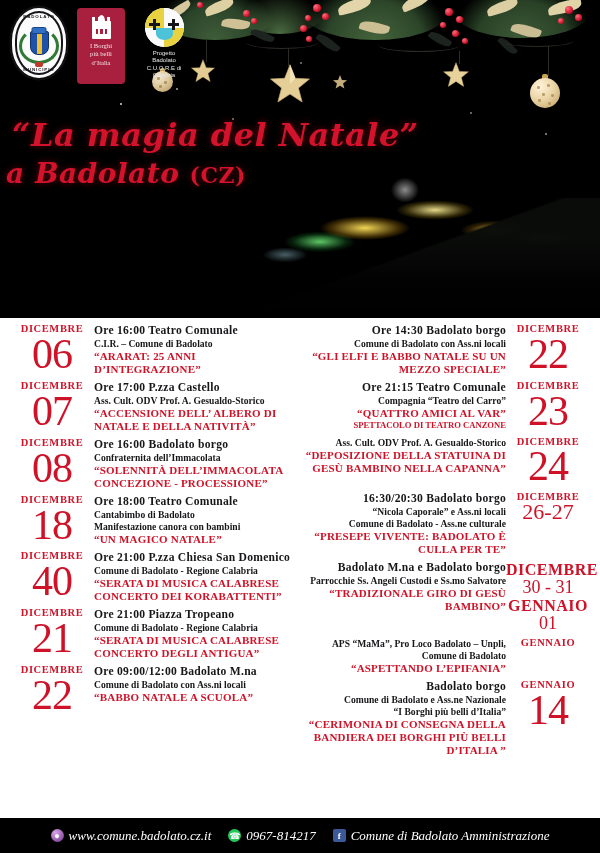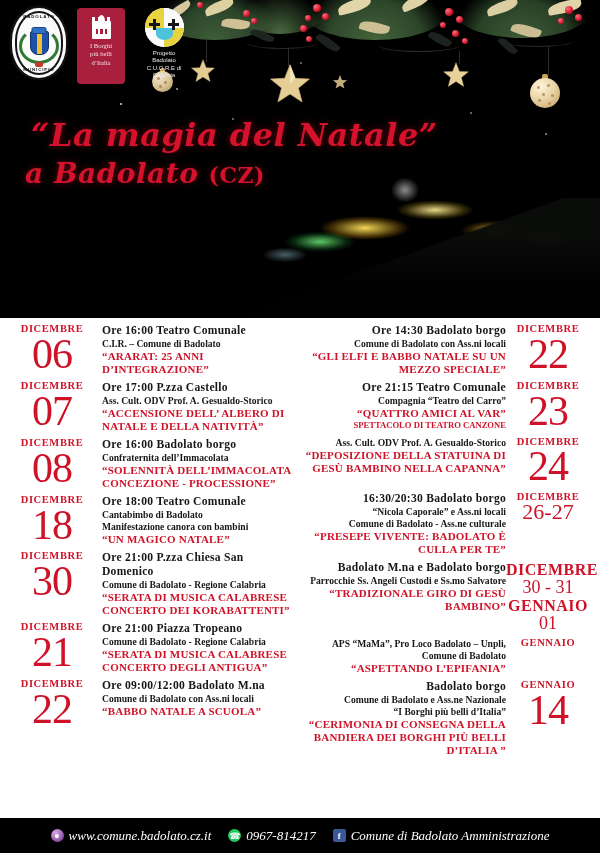--- a/index.html
+++ b/index.html
@@ -70,21 +70,21 @@
   .cuore-circle{width:39px;height:39px;border-radius:50%;background:#fafafa;position:relative;overflow:hidden;}
   .cq{position:absolute;width:50%;height:50%;}
   .cross{position:absolute;width:11px;height:11px;}
   .cross:before,.cross:after{content:"";position:absolute;background:#15151a;}
   .cross:before{left:4px;top:0;width:3px;height:11px;}
   .cross:after{left:0;top:4px;width:11px;height:3px;}
   .cuore-txt{margin-top:3px;text-align:center;color:#e8e8e8;font-size:6px;line-height:7.4px;
      font-family:"Liberation Sans",sans-serif;}
 
   
-  #title-wrap{position:absolute;left:25px;top:118px;z-index:7;}
+  #title-wrap{position:absolute;left:6px;top:118px;z-index:7;}
   .title1,.title2{color:#d5122b;font-family:"DejaVu Serif",serif;font-style:italic;
      font-weight:bold;letter-spacing:.5px;text-shadow:0 0 7px rgba(190,10,30,.55);white-space:nowrap;}
   .title1{font-size:32px;line-height:34px;padding-left:6px;}
   .title2{font-size:28px;line-height:32px;margin-top:6px;}
   .title2 .cz{font-size:22px;font-style:normal;}
 
   
   #listings{position:relative;width:600px;height:500px;background:#fff;padding-top:6px;box-sizing:border-box;}
   .cols{display:flex;width:600px;}
   .col{width:300px;box-sizing:border-box;}
@@ -102,21 +102,21 @@
   .dmon2{font-family:"Liberation Serif",serif;font-size:16px;font-weight:bold;color:#cf1228;letter-spacing:.5px;line-height:17px;}
   .dnum2{font-family:"Liberation Serif",serif;font-size:18px;color:#cf1228;line-height:19px;}
 
   .detail{flex:1;min-width:0;}
   .d-head{font-family:"Liberation Serif",serif;font-size:11.6px;font-weight:bold;color:#17171a;
      line-height:14px;letter-spacing:.25px;}
   .d-org{font-family:"Liberation Serif",serif;font-size:9.6px;font-weight:bold;color:#17171a;line-height:12px;}
   .d-title{font-family:"Liberation Serif",serif;font-size:11px;font-weight:bold;color:#cf1228;
      line-height:13px;letter-spacing:.2px;}
   .d-sub{font-family:"Liberation Serif",serif;font-size:8.6px;font-weight:bold;color:#cf1228;line-height:11px;}
-  .ta-l{text-align:left;margin-left:8px;} .ta-r{text-align:right;}
+  .ta-l{text-align:left;} .ta-r{text-align:right;}
 
   
   #footer{position:absolute;left:0;bottom:0;width:600px;height:35px;background:#000;
      display:flex;align-items:center;justify-content:center;gap:17px;}
   .fitem{display:flex;align-items:center;gap:5px;color:#fff;
      font-family:"Liberation Serif",serif;font-style:italic;font-size:13px;}
   .fico{width:13px;height:13px;border-radius:50%;display:flex;align-items:center;
      justify-content:center;font-size:9px;color:#fff;font-style:normal;flex:0 0 13px;}
   .ico-web{background:radial-gradient(circle at 35% 30%,#d9a7e8,#6a2d86);}
   .ico-tel{background:#25c85b;}
@@ -319,21 +319,21 @@
           <div class="detail ta-l">
             <div class="d-head">Ore 18:00 Teatro Comunale</div>
             <div class="d-org">Cantabimbo di Badolato</div>
             <div class="d-org">Manifestazione canora con bambini</div>
             <div class="d-title">“UN MAGICO NATALE”</div>
           </div>
         </div>
         <div class="ev">
           <div class="datebox">
             <div class="dmon">DICEMBRE</div>
-            <div class="dnum">30</div>
+            <div class="dnum">40</div>
           </div>
           <div class="detail ta-l">
             <div class="d-head">Ore 21:00 P.zza Chiesa San Domenico</div>
             <div class="d-org">Comune di Badolato - Regione Calabria</div>
             <div class="d-title">“SERATA DI MUSICA CALABRESE CONCERTO DEI KORABATTENTI”</div>
           </div>
         </div>
         <div class="ev">
           <div class="datebox">
             <div class="dmon">DICEMBRE</div>

